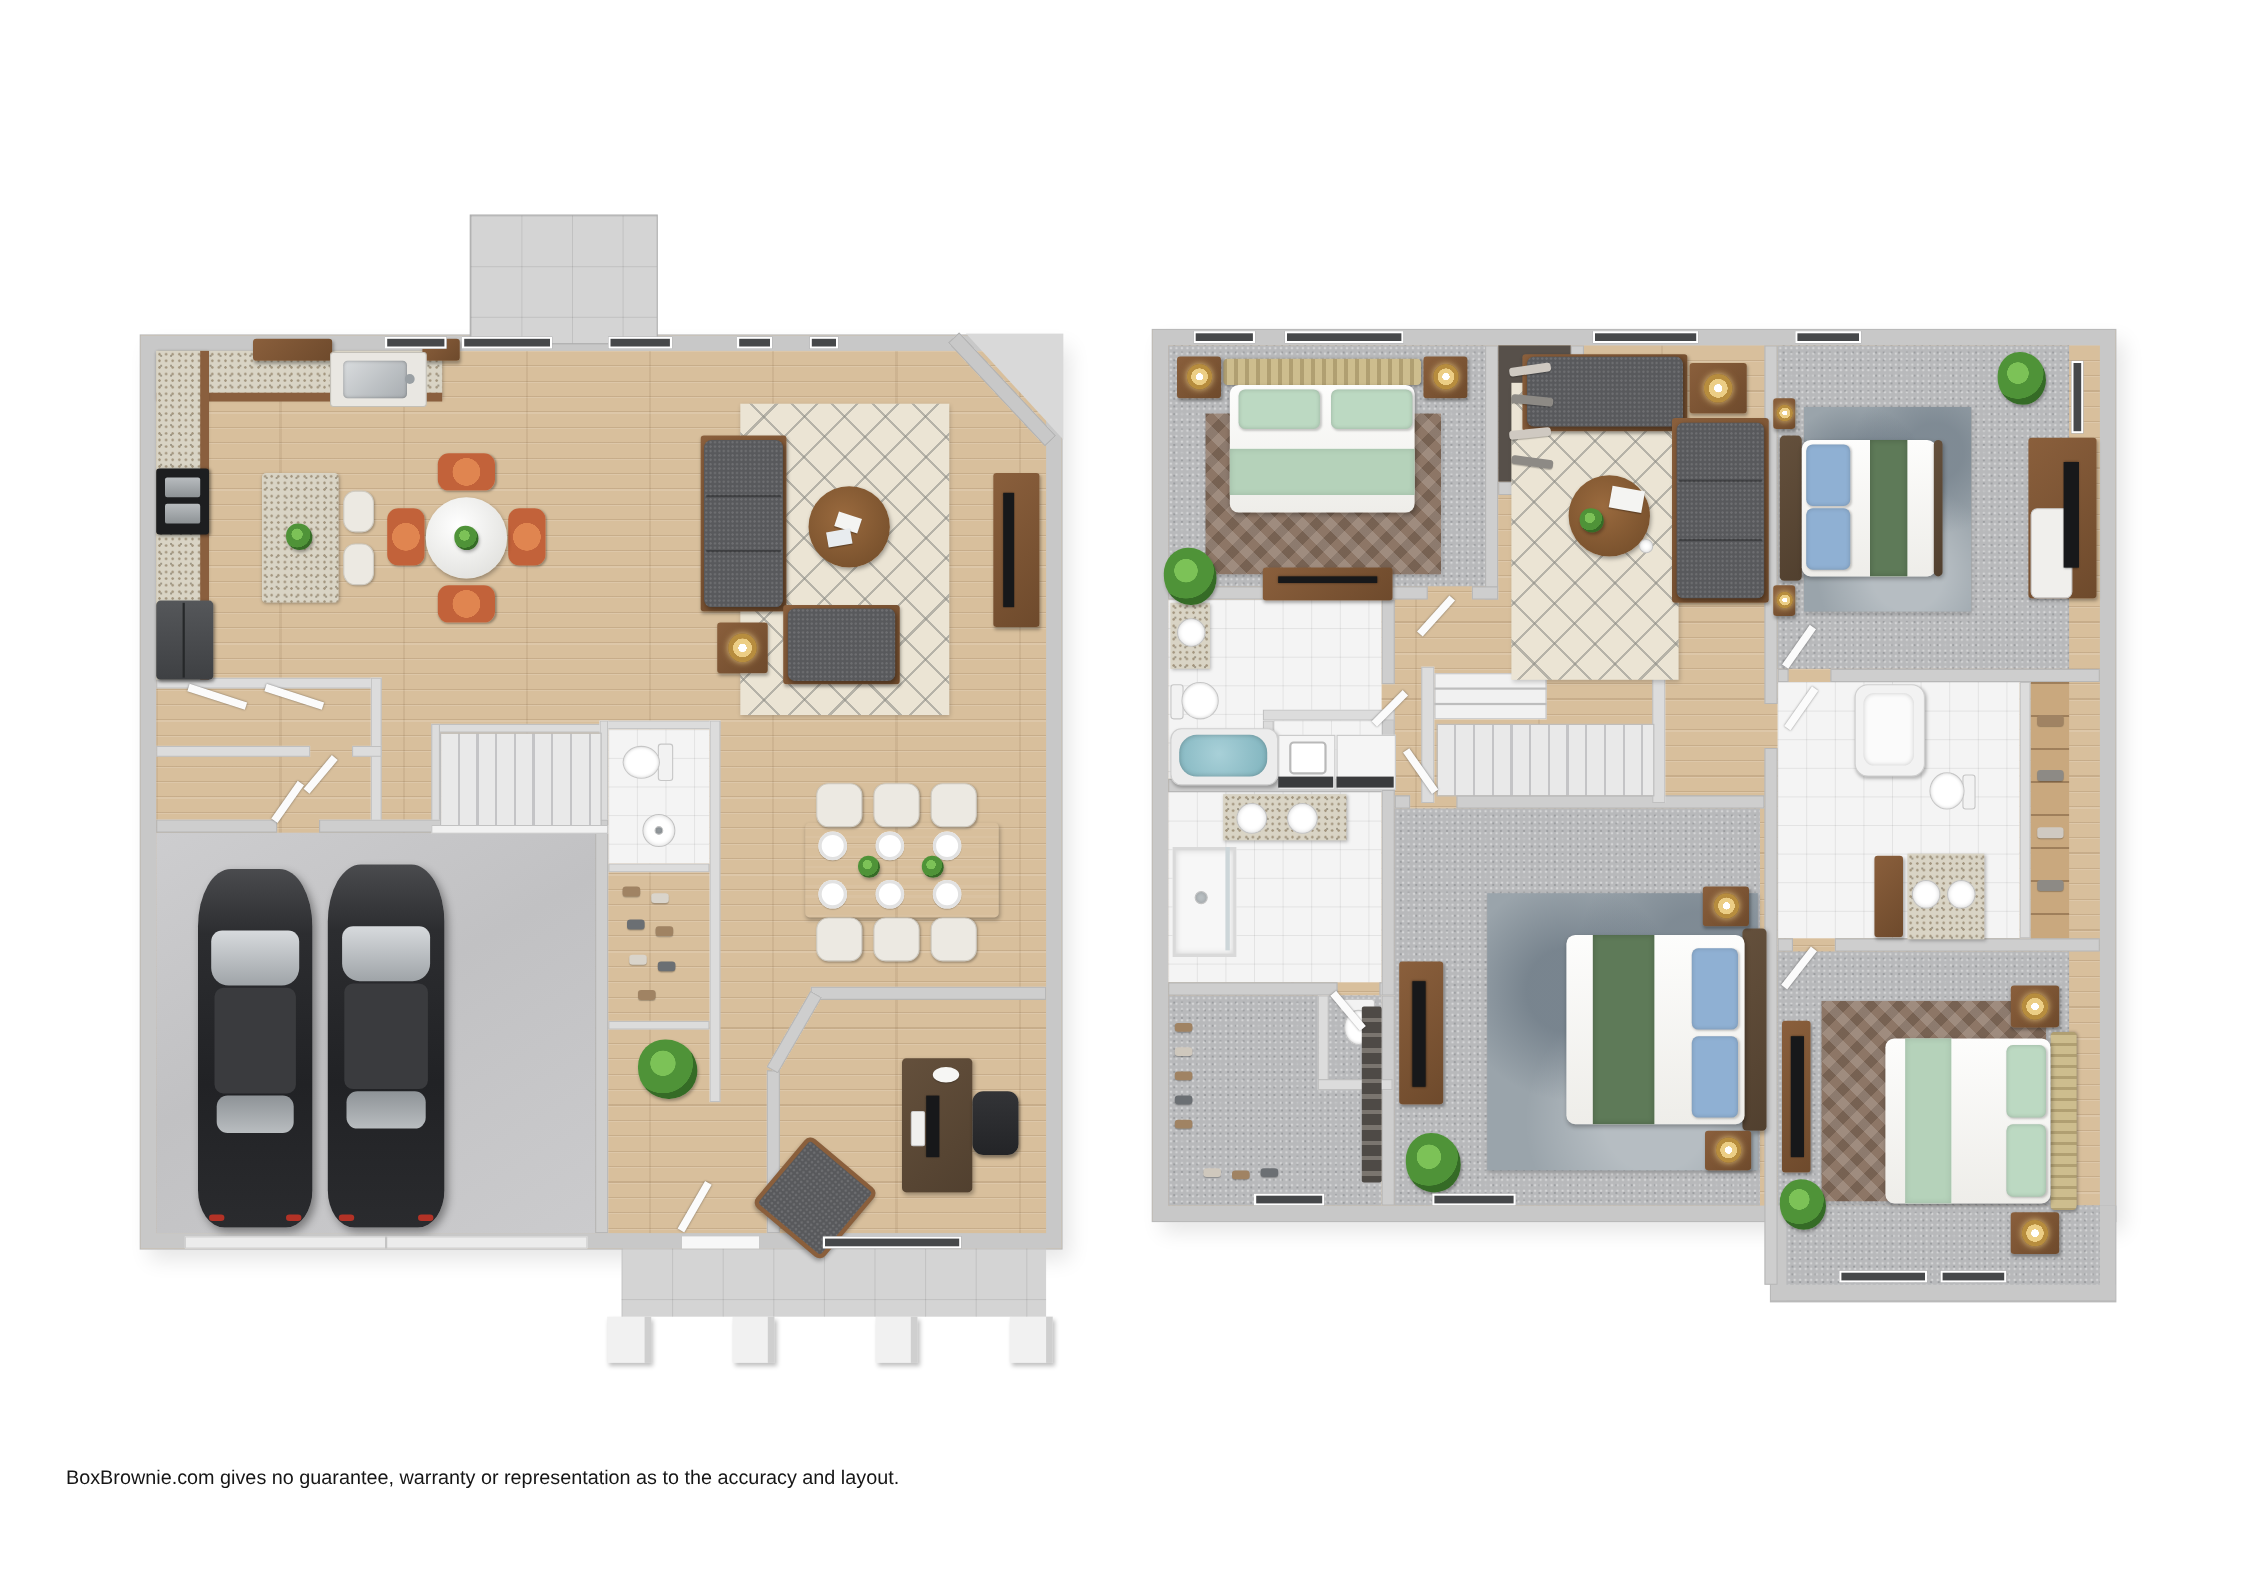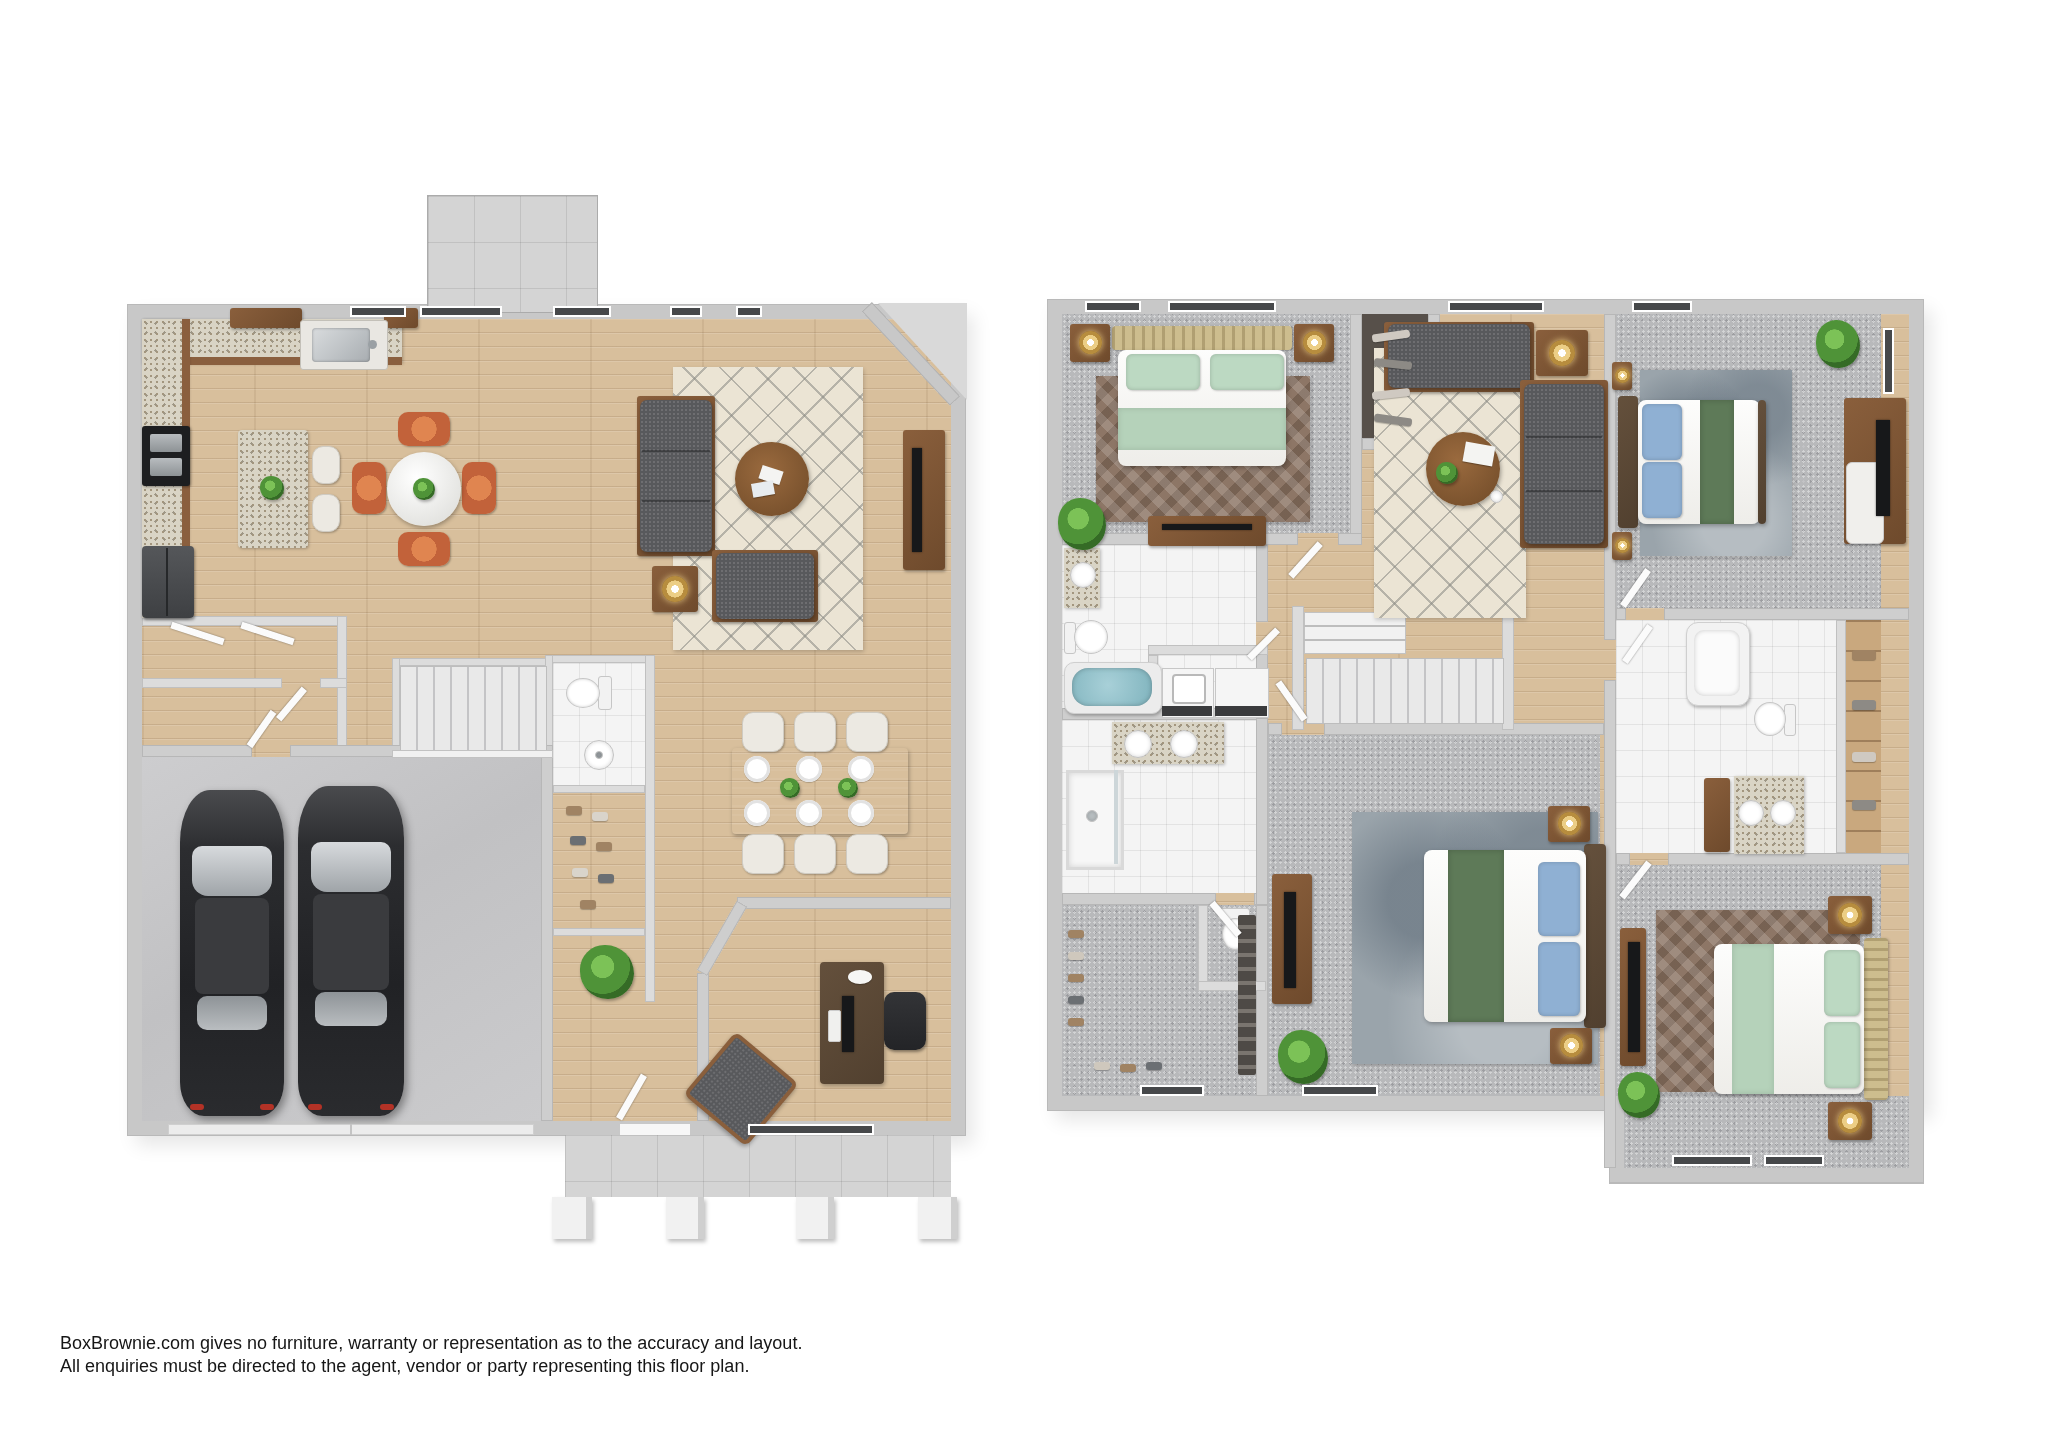--- a/index.html
+++ b/index.html
@@ -422,17 +422,16 @@
   <div class="window" style="left:1168px;top:301px;width:108px;height:11px;"></div>
   <div class="window" style="left:1448px;top:301px;width:96px;height:11px;"></div>
   <div class="window" style="left:1632px;top:301px;width:60px;height:11px;"></div>
   <div class="window" style="left:1883px;top:328px;width:11px;height:66px;"></div>
   <div class="window" style="left:1140px;top:1085px;width:64px;height:11px;"></div>
   <div class="window" style="left:1302px;top:1085px;width:76px;height:11px;"></div>
   <div class="window" style="left:1672px;top:1155px;width:80px;height:11px;"></div>
   <div class="window" style="left:1764px;top:1155px;width:60px;height:11px;"></div>
 
   <div class="disclaimer">
-    <div>BoxBrownie.com gives no furniture, warranty or representation as to the accuracy and layout.</div>
-    <div>All enquiries must be directed to the agent, vendor or party representing this floor plan.</div>
+    <div>BoxBrownie.com gives no guarantee, warranty or representation as to the accuracy and layout.</div>
   </div>
 
 </div>
 
 </body></html>

